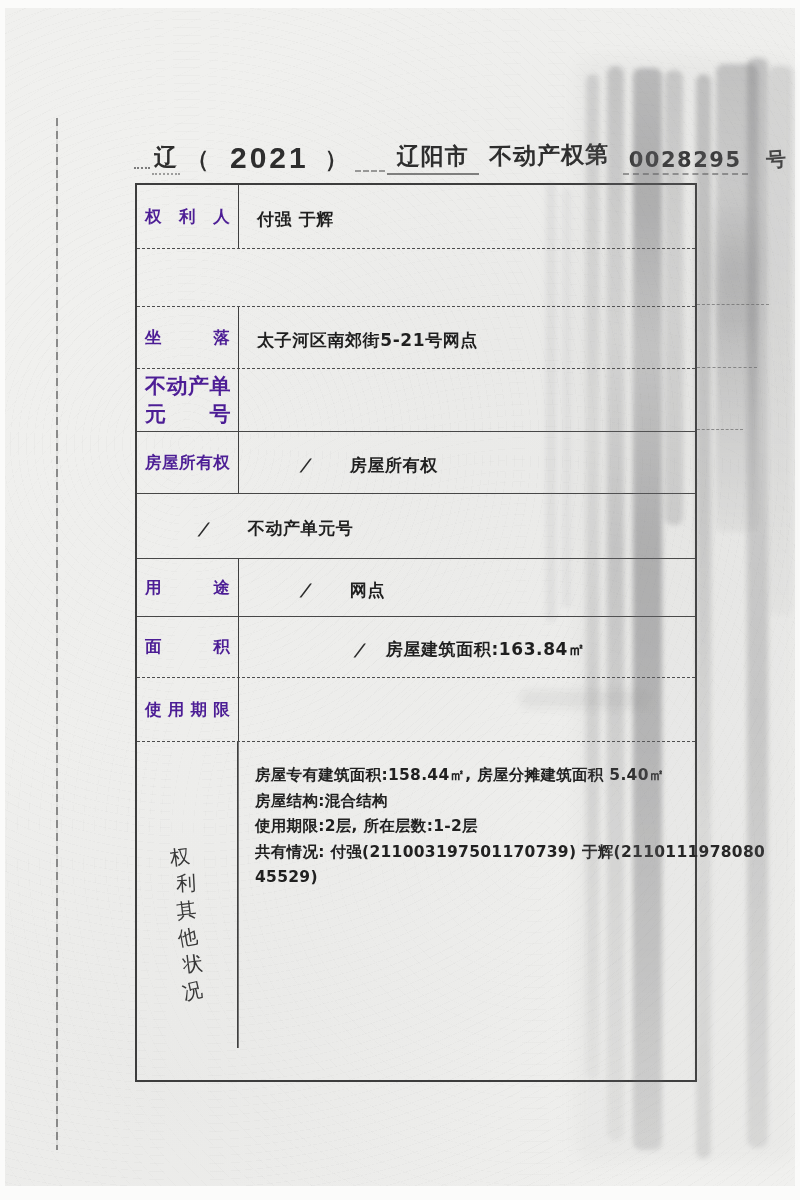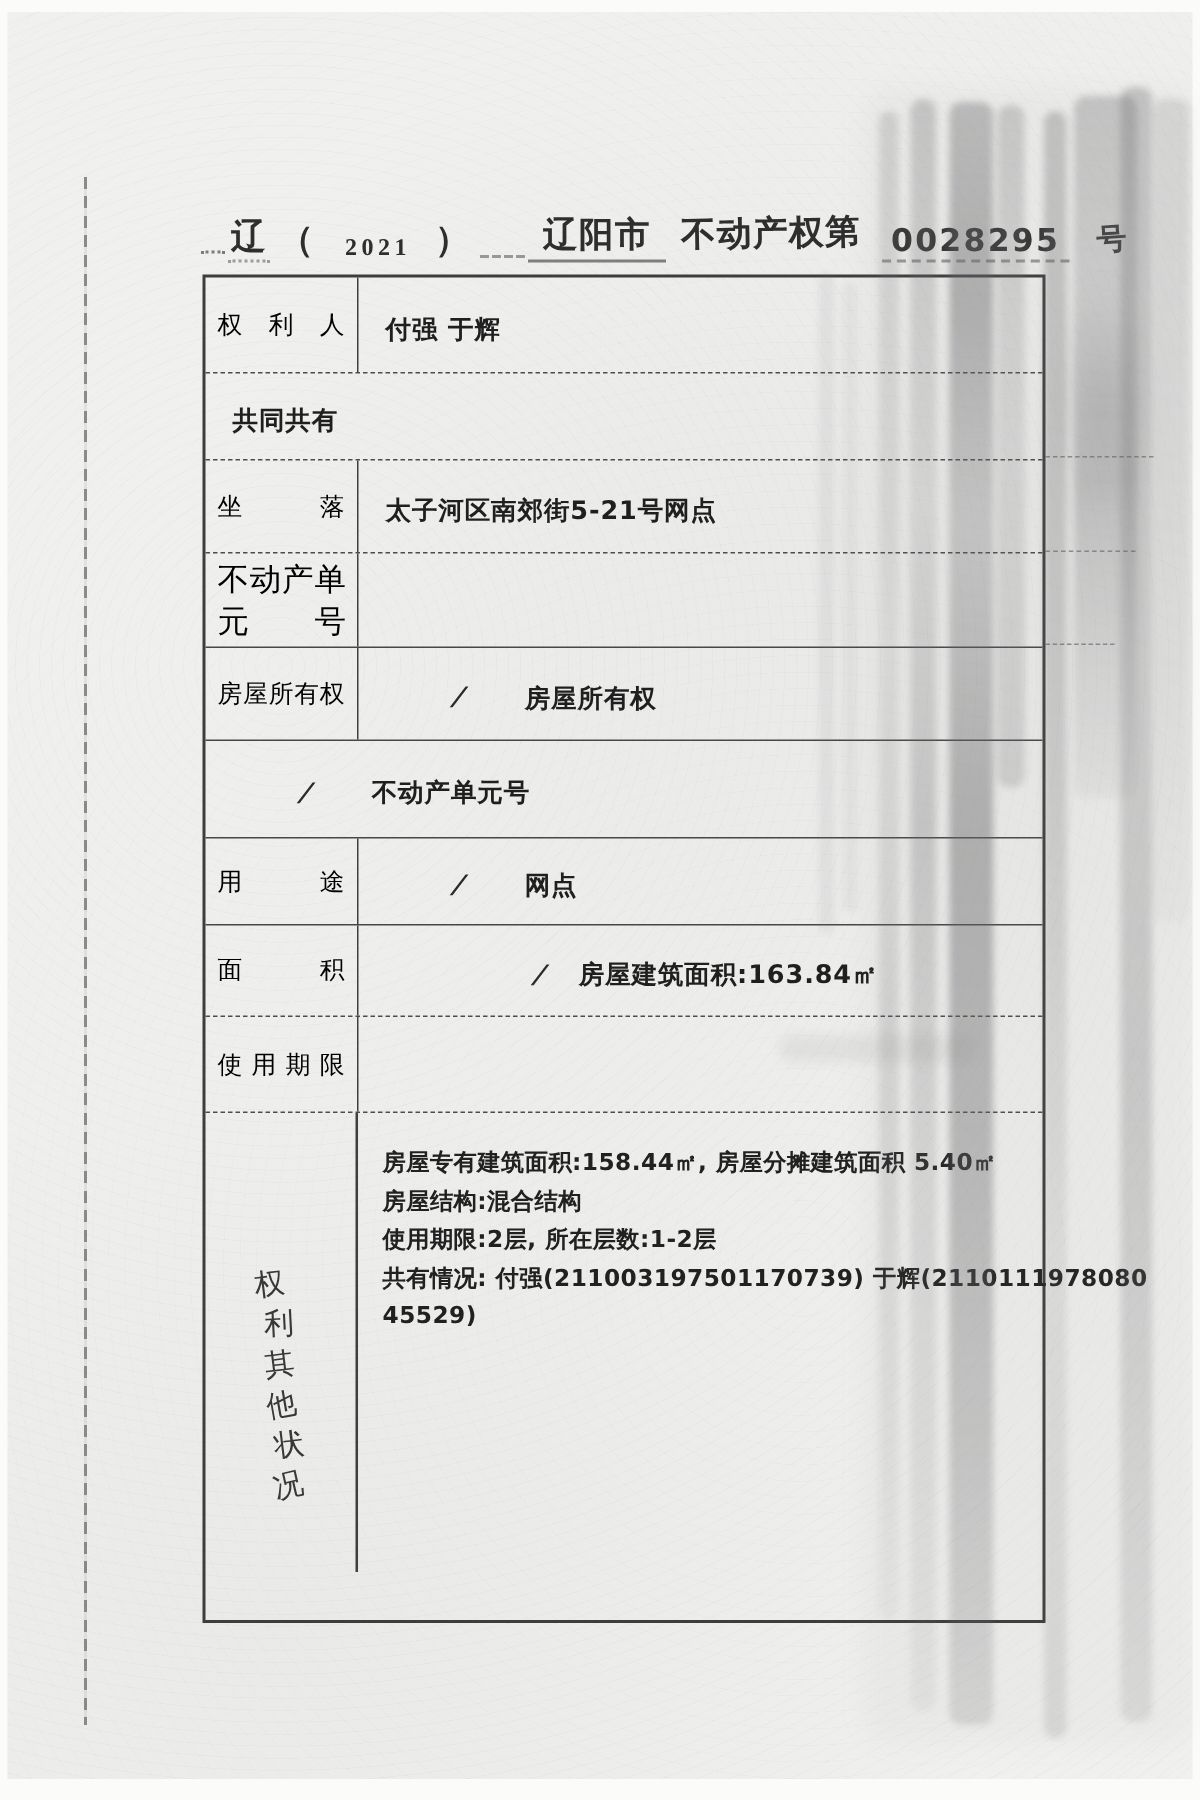--- a/index.html
+++ b/index.html
@@ -24,38 +24,38 @@
   .fold{position:absolute;left:56px;top:118px;width:2px;height:1032px;
     background:repeating-linear-gradient(180deg,#5f5f5f 0 8px,rgba(95,95,95,.15) 8px 13px);
     opacity:.7;}
   
   .hdr{position:absolute;left:134px;top:141px;height:34px;display:flex;align-items:flex-end;
     font-size:23px;color:#2e2e2e;font-weight:600;letter-spacing:1px;white-space:nowrap;}
   .ink-mark{display:inline-block;width:16px;border-bottom:2px dotted rgba(85,85,85,.75);
     margin-right:2px;transform:translateY(-6px);}
   .prov{border-bottom:2px dotted rgba(90,90,90,.55);padding:0 2px;}
   .paren{margin-left:6px;}
-  .year{margin-left:20px;margin-right:16px;letter-spacing:3px;font-family:Liberation Serif, serif;font-size:16px;}
+  .year{margin-left:20px;margin-right:16px;letter-spacing:3px;font-family:Liberation Sans, sans-serif;font-size:30px;}
   .gap-dash{display:inline-block;width:30px;border-bottom:2px dashed rgba(95,95,95,.6);
     margin-left:6px;transform:translateY(-3px);}
   .city{margin-left:2px;padding:0 10px 1px 10px;border-bottom:2px solid rgba(80,80,80,.7);}
   .doctype{margin-left:10px;transform:translateY(-4px) rotate(-1deg);}
   .certnum{margin-left:14px;padding:0 6px 1px 6px;border-bottom:2px dashed rgba(95,95,95,.6);
     font-family:"DejaVu Sans",sans-serif;font-size:21px;letter-spacing:1.5px;font-weight:700;color:#333;}
   .suffix{margin-left:18px;font-size:20px;transform:translateY(-2px) rotate(-4deg);color:#3a3a3a;}
   
   .tbl{position:absolute;left:135px;top:183px;width:562px;height:899px;
     border:2px solid #3d3d3d;box-sizing:border-box;color:#222;}
   .t-row{display:flex;box-sizing:border-box;}
   .b-dash{border-bottom:1.6px dashed #4c4c4c;}
   .b-solid{border-bottom:1.5px solid #474747;}
   .cell-label{width:102px;flex:none;box-sizing:border-box;border-right:1.7px solid #3f3f3f;
     display:flex;align-items:center;padding:0 8px;}
   .label-text{width:100%;text-align:justify;text-align-last:justify;
-    font-size:16.5px;font-weight:400;color:#000000;letter-spacing:.3px;}
+    font-size:16.5px;font-weight:700;color:#4c1d95;letter-spacing:.3px;}
   .label-text.tight{font-size:21px;letter-spacing:-.6px;}
   .cell-value{flex:1;display:flex;align-items:center;padding-left:18px;padding-top:5px;
     font-family:"DejaVu Sans","Liberation Sans",sans-serif;font-size:17px;font-weight:600;
     color:#1f1f1f;letter-spacing:.6px;}
   .slash{font-style:italic;transform:skewX(-14deg);margin-left:46px;margin-right:40px;
     font-weight:600;color:#2a2a2a;}
   .slash.far{margin-left:100px;margin-right:22px;}
   
   .row-last{position:relative;height:338px;}
   .row-last .cell-label{border-right:none;position:relative;
@@ -101,23 +101,20 @@
     <div class="t-row b-dash" style="height:64px">
       <div class="cell-label">
         <span class="label-text">权 利 人</span>
       </div>
       <div class="cell-value">
         <span>付强 于辉</span>
       </div>
     </div>
 
     <div class="t-row b-dash" style="height:58px">
-      <div class="cell-value">
-        <span>共同共有</span>
-      </div>
     </div>
 
     <div class="t-row b-dash" style="height:62px">
       <div class="cell-label">
         <span class="label-text">坐  落</span>
       </div>
       <div class="cell-value">
         <span>太子河区南郊街5-21号网点</span>
       </div>
     </div>

